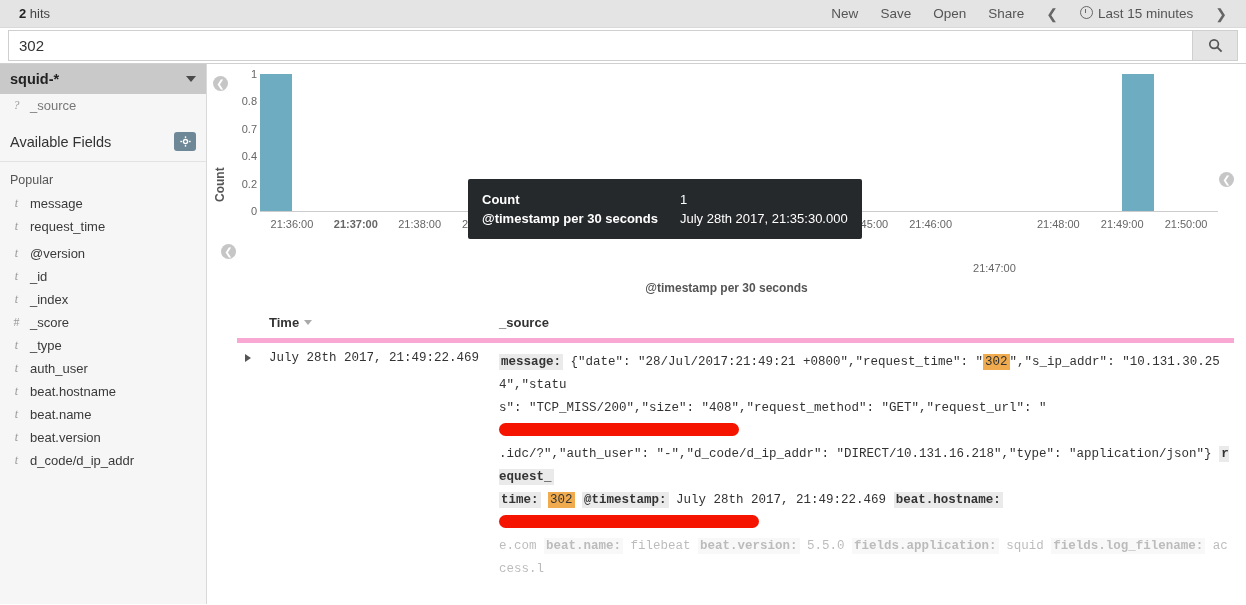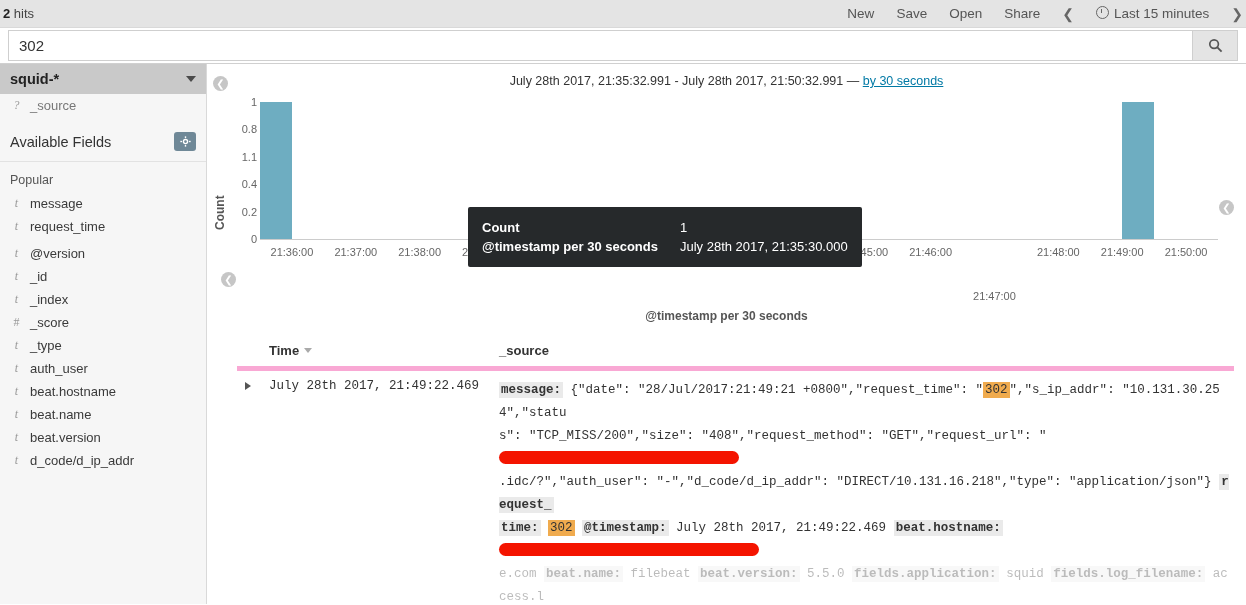--- a/index.html
+++ b/index.html
@@ -14,21 +14,21 @@
     overflow: hidden;
     position: relative;
   }
 
   
   #topbar {
     height: 28px;
     background: #e4e4e4;
     border-bottom: 1px solid #d9d9d9;
     display: flex; align-items: center;
-    padding: 0 3px;
+    padding: 0 19px;
     box-sizing: border-box;
   }
   #hits {
     font-size: 13px; color: #444;
   }
   #hits b { color: #222; font-weight: bold; }
   #topnav {
     margin-left: auto;
     display: flex; align-items: center;
     gap: 22px;
@@ -396,41 +396,38 @@
           <span class="ftype">t</span>
           <span>d_code/d_ip_addr</span>
         </div>
       </div>
   </div>
 
   <div id="content">
 
     <div class="collapse-circle" style="left:6px; top:12px;">❮</div>
 
-    <div id="chart-header">
-      <span>July 28th 2017, 21:35:32.991 - July 28th 2017, 21:50:32.991 — </span><a href="#">by 30 seconds</a>
-    </div>
 
     <div id="chartwrap">
       <div id="ylabel">Count</div>
       <div id="yticks" style="position:absolute; left:20px; width:30px; top:0; height:140px;">
           <div class="ytick" style="top: 147px;">0</div>
           <div class="ytick" style="top: 119.6px;">0.2</div>
           <div class="ytick" style="top: 92.2px;">0.4</div>
-          <div class="ytick" style="top: 64.8px;">1.1</div>
+          <div class="ytick" style="top: 64.8px;">0.7</div>
           <div class="ytick" style="top: 37.4px;">0.8</div>
           <div class="ytick" style="top: 10px;">1</div>
         </div>
       <div id="plot" style="position:absolute; left:53px; right:28px; top:10px; height:137px; border-bottom:1px solid #ccc;">
           <div class="bar" style="left: 0%; width: 3.33333%; height: 100%; background: rgb(110, 173, 193);"></div>
           <div class="bar" style="left: 90%; width: 3.33333%; height: 100%; background: rgb(110, 173, 193);"></div>
         </div>
       <div id="xticks" style="position:absolute; left:53px; right:28px; top:148px; height:20px;">
           <div class="xtick" style="left: 3.33333%;">21:36:00</div>
-          <div class="xtick" style="left: 10%;">21:37:00</div>
+          <div class="xtick" style="left: 10%; font-weight: bold;">21:37:00</div>
           <div class="xtick" style="left: 16.6667%;">21:38:00</div>
           <div class="xtick" style="left: 23.3333%;">21:39:00</div>
           <div class="xtick" style="left: 30%;">21:40:00</div>
           <div class="xtick" style="left: 36.6667%;">21:41:00</div>
           <div class="xtick" style="left: 43.3333%;">21:42:00</div>
           <div class="xtick" style="left: 50%;">21:43:00</div>
           <div class="xtick" style="left: 56.6667%;">21:44:00</div>
           <div class="xtick" style="left: 63.3333%;">21:45:00</div>
           <div class="xtick" style="left: 70%;">21:46:00</div>
           <div class="xtick" style="left: 76.6667%; margin-top: 44px;">21:47:00</div>

